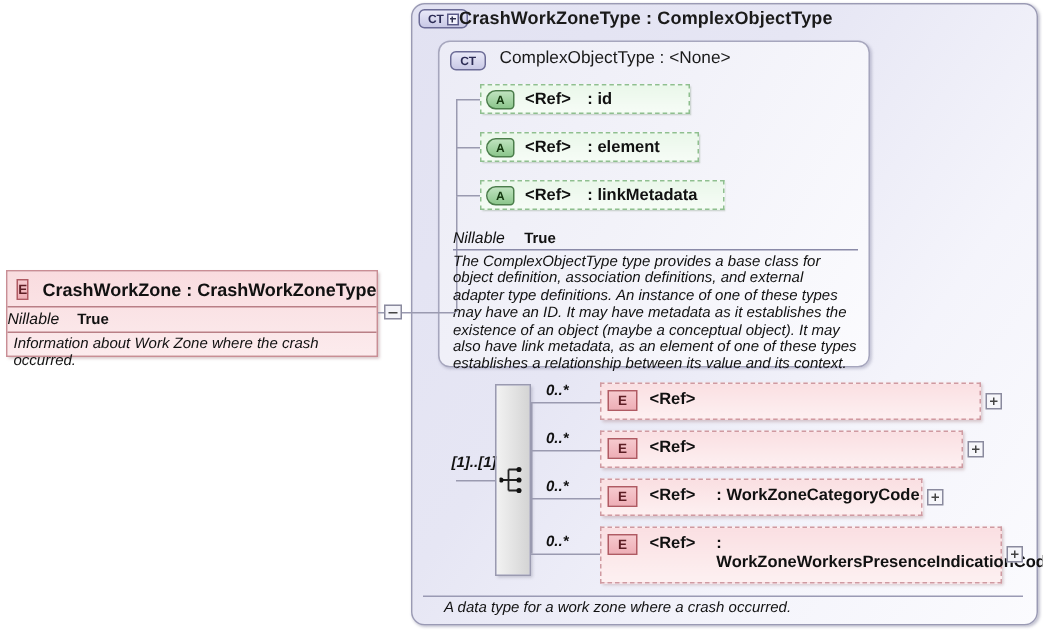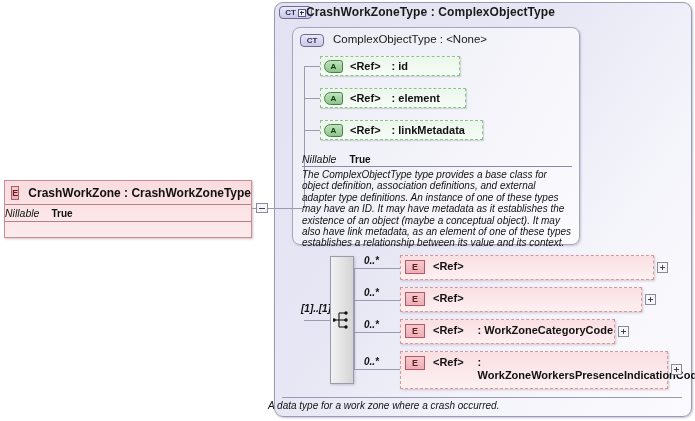--- a/index.html
+++ b/index.html
@@ -185,21 +185,21 @@
   .expand:before{left:2px;top:4px;width:5px;height:1px;}
   .expand:after{left:4px;top:2px;width:1px;height:5px;}
   #ex0{left:657px;top:262px;}
   #ex1{left:645px;top:294px;}
   #ex2{left:618px;top:326px;}
   #ex3{left:671px;top:364px;}
 
   
   #panel-doc-sep{left:282px;top:397px;width:400px;height:1px;background:#9a9ab4;}
   #panel-doc{
-    left:268px;top:400px;width:396px;
+    left:296px;top:400px;width:396px;
     font-style:italic;font-size:10px;color:#111;
   }
 </style>
 </head>
 <body>
 
 <div class="abs" id="ct-panel"></div>
 
 <div class="abs ct-badge plus" id="ct-icon">
   <span>CT</span>
@@ -245,20 +245,21 @@
 
 <div class="abs" id="elem-box">
   <div id="elem-head">
     <span class="e-badge" id="elem-badge">E</span>
     <span id="elem-title">CrashWorkZone : CrashWorkZoneType</span>
   </div>
   <div id="elem-prop">
     <span id="elem-prop-label">Nillable</span>
     <span id="elem-prop-value">True</span>
   </div>
+  <div id="elem-doc">Information about Work Zone where the crash occurred.</div>
 </div>
 
 <div class="abs lead" id="lead-a"></div>
 <div class="abs" id="minus-box"></div>
 <div class="abs lead" id="lead-b"></div>
 
 <div class="abs" id="occurs-label">[1]..[1]</div>
 <div class="abs" id="seq-in"></div>
 <div class="abs" id="seq-box"></div>
 <svg class="abs" id="seq-glyph" viewBox="0 0 18 20">

